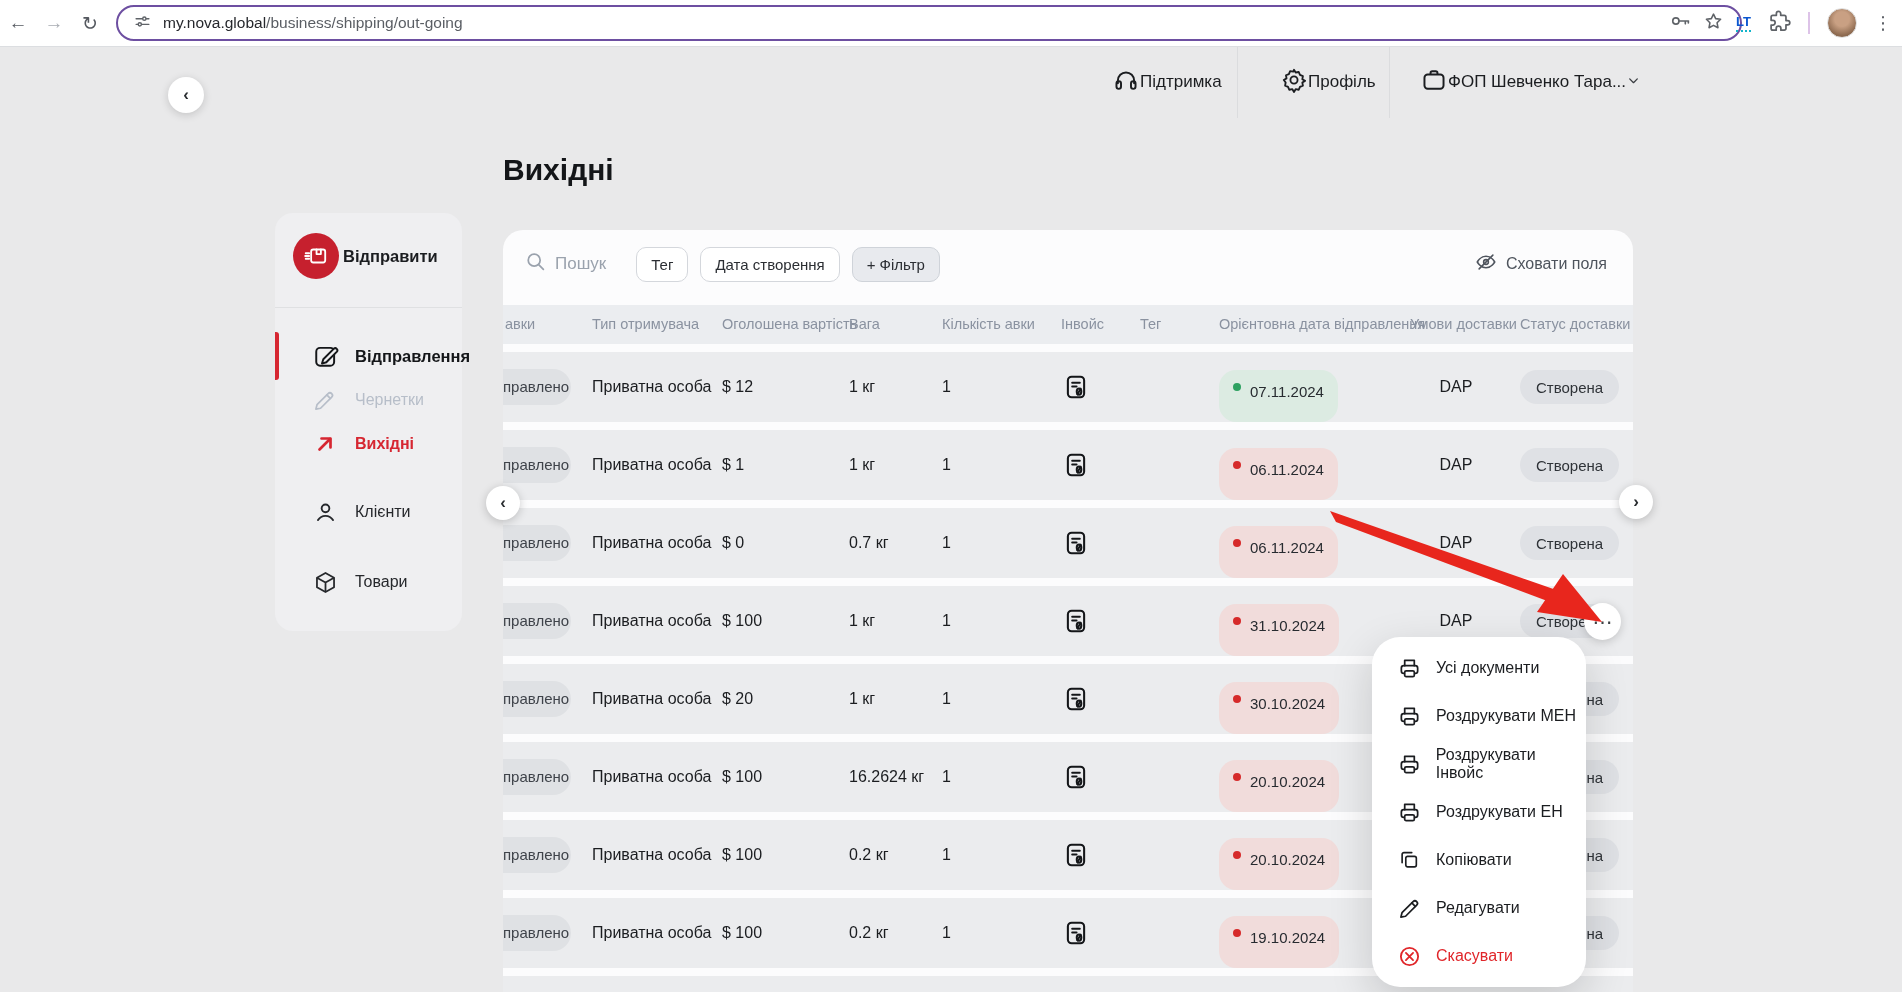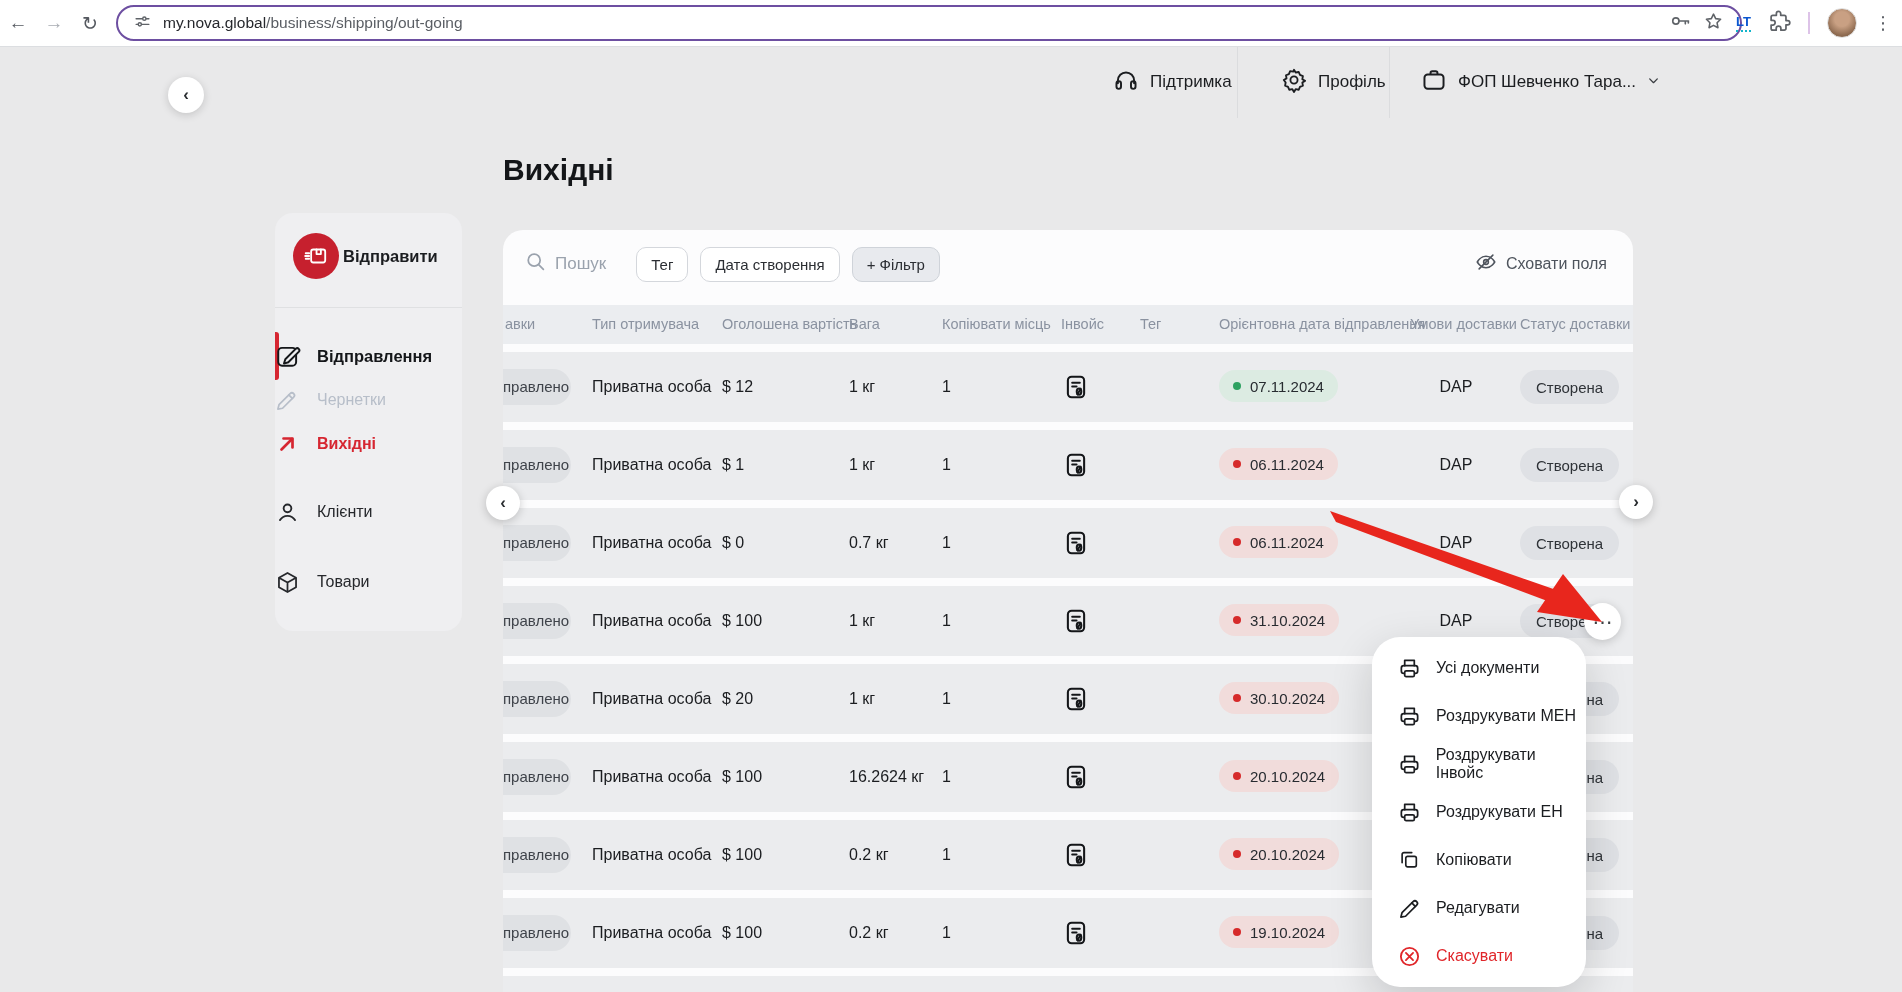--- a/index.html
+++ b/index.html
@@ -23,36 +23,36 @@
   .avatar{width:28px;height:28px;border-radius:50%;
           background:radial-gradient(circle at 50% 36%, #c9a083 0 32%, #8d6a50 72%);border:1px solid #e0e0e0;}
   .dots-v{font-size:18px;color:#54585f;}
 
   
   .logo-wrap{position:absolute;left:268px;top:46px;height:72px;display:flex;align-items:center;gap:10px;}
   .brand{font-size:27px;font-weight:800;color:#e01e25;letter-spacing:.4px;}
   .product{font-size:20px;color:#3a3d42;margin-left:5px;}
   .beta{font-size:12px;font-weight:700;color:#8f98a3;border:1.5px solid #c6ccd4;border-radius:8px;
         padding:3px 8px;background:#eef0f2;}
-  .hdr-item{position:absolute;top:46px;height:72px;display:flex;align-items:center;gap:11px;
+  .hdr-item{position:absolute;top:46px;height:72px;display:flex;align-items:center;gap:1px;
             font-size:17px;color:#1b1d20;}
   .hdr-div{position:absolute;top:46px;height:72px;width:1px;background:#dbdcde;}
 
   
   .sidebar{position:absolute;left:275px;top:213px;width:187px;height:418px;background:#efeff1;border-radius:18px;}
   .send{display:flex;align-items:center;gap:4px;padding:20px 0 0 18px;}
   .send-circle{width:46px;height:46px;border-radius:50%;background:#c6202e;flex:0 0 auto;
                display:flex;align-items:center;justify-content:center;}
   .send-label{font-size:16.5px;font-weight:600;color:#1b1d20;}
   .side-div{position:absolute;left:0;right:0;top:94px;height:1px;background:#dfe0e2;}
   .collapse{position:absolute;left:168px;top:77px;width:36px;height:36px;border-radius:50%;background:#fff;
             box-shadow:0 2px 8px rgba(0,0,0,.16);display:flex;align-items:center;justify-content:center;
             font-size:17px;font-weight:700;color:#2a2d31;z-index:6;}
   .menu-list{position:absolute;top:121px;left:0;right:0;}
-  .side-item{height:44px;display:flex;align-items:center;gap:16px;font-size:16px;color:#26282c;}
+  .side-item{height:44px;display:flex;align-items:center;gap:16px;padding-left:38px;font-size:16px;color:#26282c;}
   .side-item .ic{width:26px;height:26px;display:flex;align-items:center;}
   .side-item.section-active{font-weight:700;font-size:16.5px;color:#141619;}
   .side-item.muted{color:#b7bec9;text-align:right;}
   .side-item.current{color:#d62631;font-weight:600;}
   .side-item.gap24{margin-top:24px;} .side-item.gap26{margin-top:26px;}
   .red-bar{position:absolute;left:0;top:119px;width:4px;height:48px;background:#d62631;border-radius:0 3px 3px 0;}
 
   
   .page-title{position:absolute;left:503px;top:153px;font-size:30px;font-weight:700;color:#141619;}
   .card{position:absolute;left:503px;top:230px;width:1130px;height:762px;background:#fcfcfd;
@@ -73,21 +73,21 @@
   .tbody{position:absolute;left:0;right:0;top:122px;}
   .trow{position:relative;height:70px;margin-bottom:8px;background:#ebecee;}
   .cut-pill{position:absolute;left:0;top:17px;width:68px;height:36px;background:#dfe1e4;
             border-radius:0 18px 18px 0;font-size:15px;color:#3f434a;line-height:36px;
             text-align:right;padding-right:11px;box-sizing:border-box;overflow:hidden;}
   .cell{position:absolute;top:0;line-height:70px;font-size:16px;color:#1b1d20;white-space:nowrap;}
   .c-type{left:89px}.c-val{left:219px}.c-weight{left:346px}.c-places{left:439px}
   .c-inv{position:absolute;left:560px;top:22px;}
   .c-terms{left:907px;width:92px;text-align:center;}
   .badge{position:absolute;left:716px;top:18px;height:26px;border-radius:17px;display:flex;
-         align-items:center;gap:9px;padding:3px 14px;font-size:15px;color:#272b30;}
+         align-items:flex-start;gap:9px;padding:13px 14px;font-size:15px;color:#272b30;}
   .badge .dot{width:8px;height:8px;border-radius:50%;}
   .badge.green{background:#dcebe2}.badge.green .dot{background:#2da160}
   .badge.red{background:#f1dcdb}.badge.red .dot{background:#d62a2a}
   .status-pill{position:absolute;left:1017px;top:18px;height:34px;padding:0 16px;border-radius:17px;
                background:#dfe1e5;font-size:15px;color:#2f3338;display:flex;align-items:center;}
 
   
   .circle-btn{position:absolute;width:34px;height:34px;border-radius:50%;background:#fff;
               box-shadow:0 2px 10px rgba(0,0,0,.2);display:flex;align-items:center;justify-content:center;
               font-size:17px;font-weight:700;color:#2a2d31;z-index:40;}
@@ -250,21 +250,21 @@
               <path d="M4.5 19.5l15-15"></path>
             </svg></span>
         <span>Сховати поля</span>
       </span>
     </div>
     <div class="thead">
         <span class="th th0">авки</span>
         <span class="th th1">Тип отримувача</span>
         <span class="th th2">Оголошена вартість</span>
         <span class="th th3">Вага</span>
-        <span class="th th4">Копіювати місць</span>
+        <span class="th th4">Кількість авки</span>
         <span class="th th5">Інвойс</span>
         <span class="th th6">Тег</span>
         <span class="th th7">Орієнтовна дата відправлення</span>
         <span class="th th8">Умови доставки</span>
         <span class="th th9">Статус доставки</span>
       </div>
     <div class="tbody">
         <div class="trow">
     <span class="cut-pill">правлено</span>
     <span class="cell c-type">Приватна особа</span>

